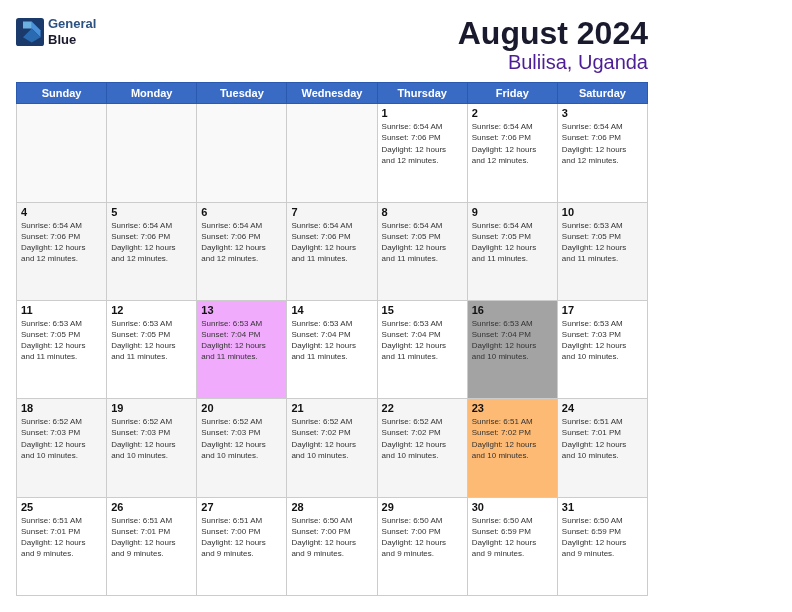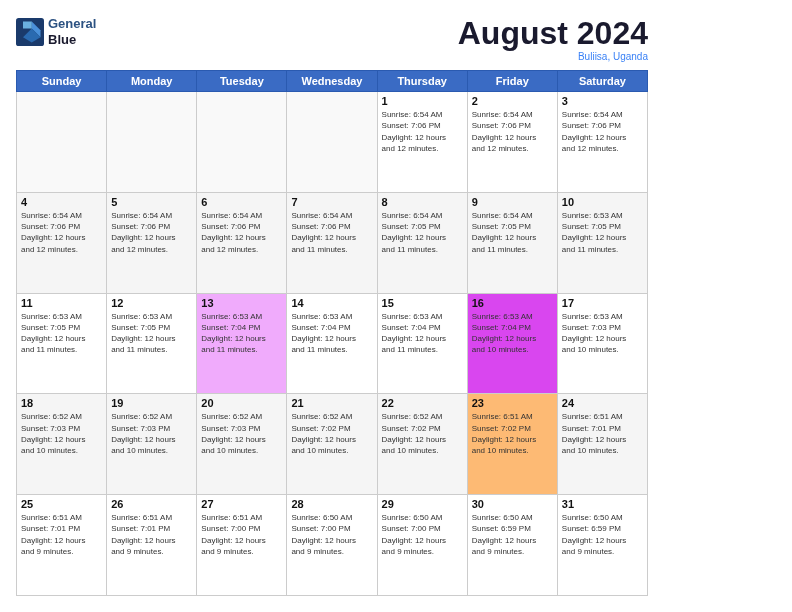--- a/index.html
+++ b/index.html
@@ -44,22 +44,22 @@
     .title-block {
       text-align: right;
     }
     .main-title {
       font-size: 32px;
       font-weight: bold;
       color: #1a1a2e;
       line-height: 1.1;
     }
     .subtitle {
-      font-size: 10px;
-      color: #3b82f6;
+      font-size: 20px;
+      color: #4c1d95;
     }
     .calendar {
       flex: 1;
       border: 1px solid #ccc;
       border-collapse: collapse;
       width: 100%;
       table-layout: fixed;
     }
     .calendar th {
       background: #3a6bc4;
@@ -193,21 +193,21 @@
             <div class="day-info">Sunrise: 6:53 AM<br>Sunset: 7:04 PM<br>Daylight: 12 hours<br>and 11 minutes.</div>
           </td>
           <td style="background: rgb(255, 255, 255);">
             <span class="day-num">14</span>
             <div class="day-info">Sunrise: 6:53 AM<br>Sunset: 7:04 PM<br>Daylight: 12 hours<br>and 11 minutes.</div>
           </td>
           <td style="background: rgb(255, 255, 255);">
             <span class="day-num">15</span>
             <div class="day-info">Sunrise: 6:53 AM<br>Sunset: 7:04 PM<br>Daylight: 12 hours<br>and 11 minutes.</div>
           </td>
-          <td style="background: #d946ef; margin-left: 12px;">
+          <td style="background: #a3a3a3; margin-left: 12px;">
             <span class="day-num">16</span>
             <div class="day-info">Sunrise: 6:53 AM<br>Sunset: 7:04 PM<br>Daylight: 12 hours<br>and 10 minutes.</div>
           </td>
           <td style="background: rgb(255, 255, 255);">
             <span class="day-num">17</span>
             <div class="day-info">Sunrise: 6:53 AM<br>Sunset: 7:03 PM<br>Daylight: 12 hours<br>and 10 minutes.</div>
           </td>
         </tr>
         <tr>
           <td style="background: rgb(245, 245, 245);">

